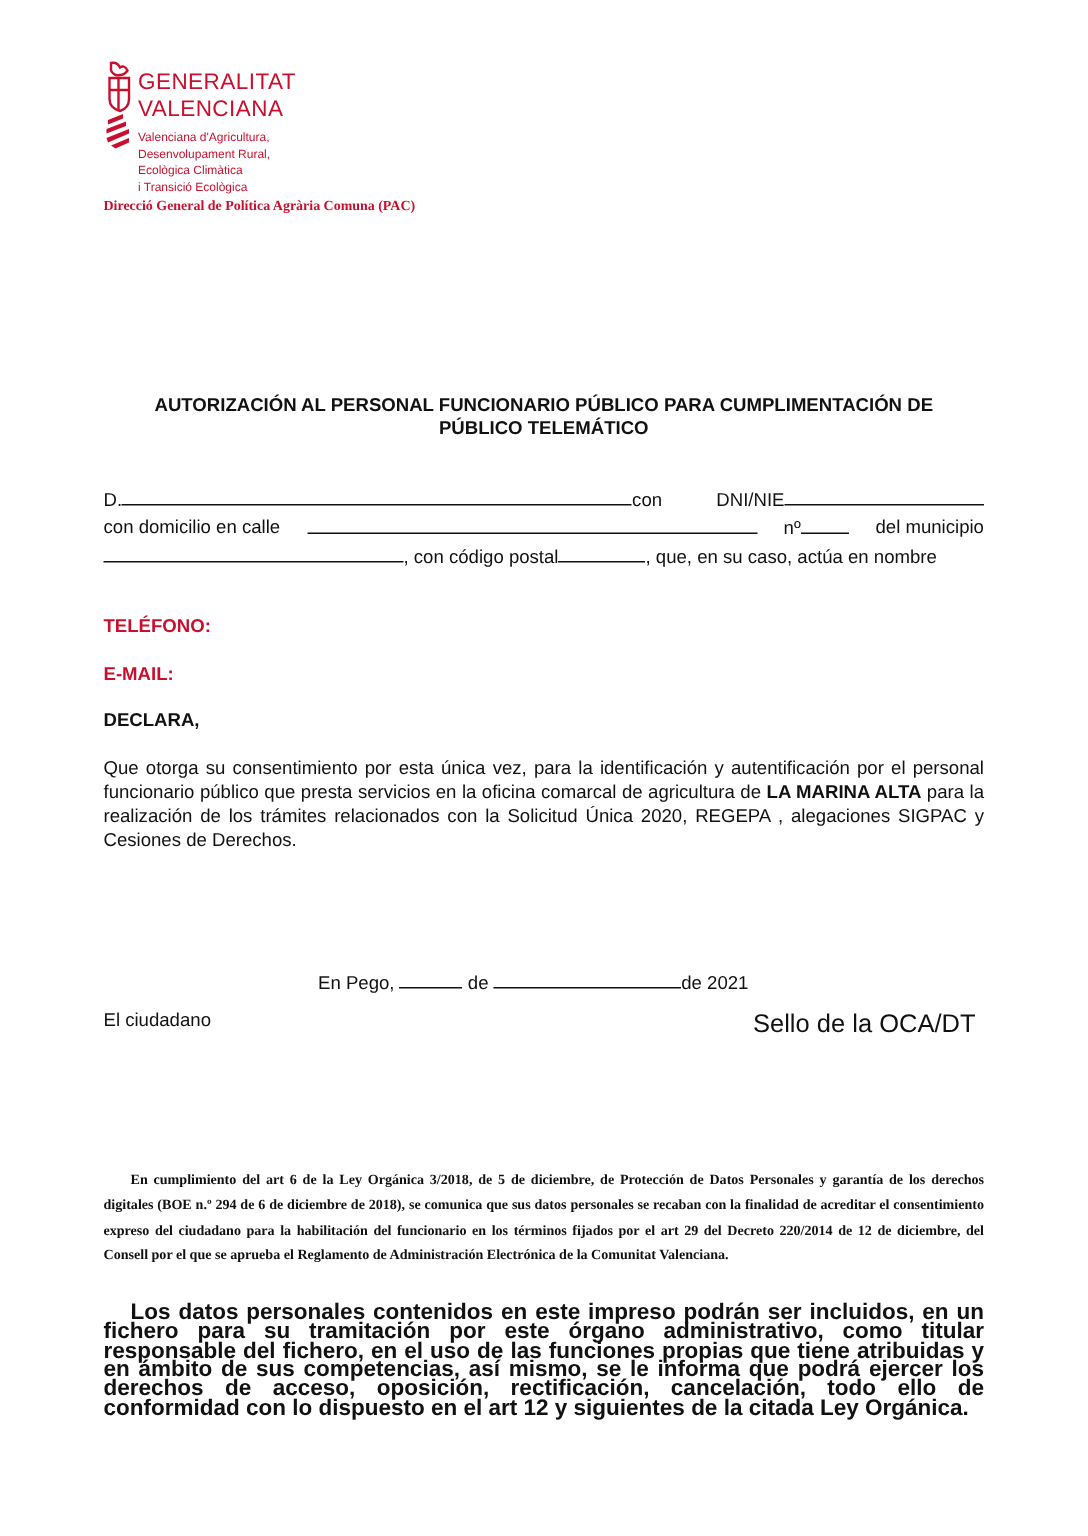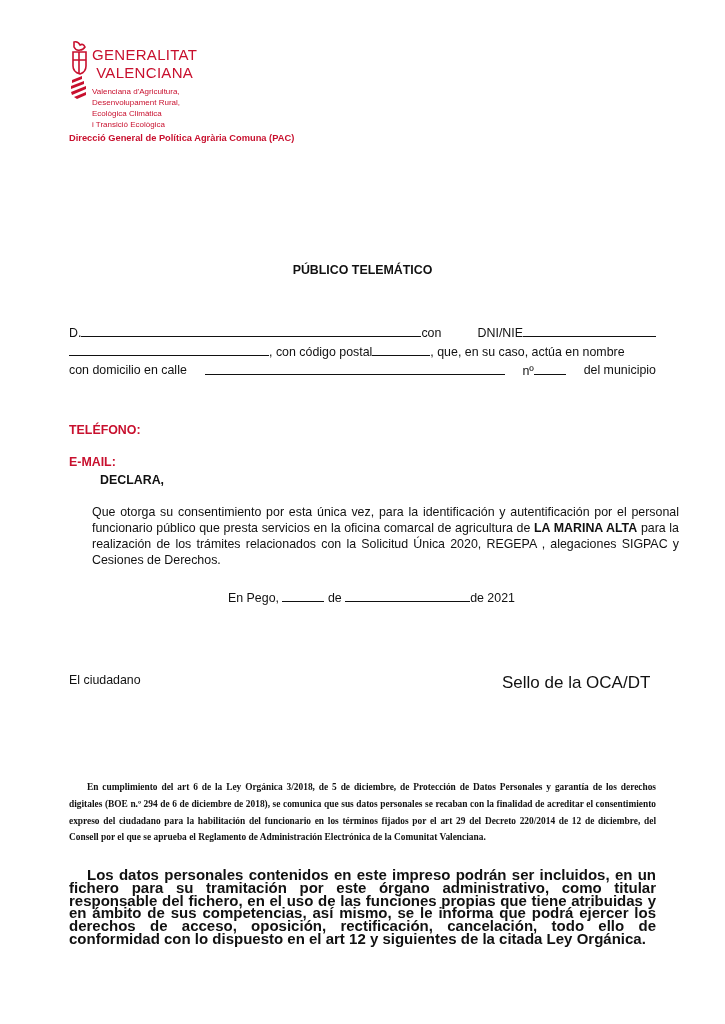--- a/index.html
+++ b/index.html
@@ -1,29 +1,29 @@
 <!DOCTYPE html>
 <html><head>
 <meta charset="utf-8">
 <style>
   html, body { margin:0; padding:0; background:#ffffff; }
   body { width:725px; height:1024px; position:relative; overflow:hidden; font-family:"Liberation Sans", sans-serif; color:#111; }
   .logo { position:absolute; left:68px; top:40px; }
   .emblem { position:absolute; left:0; top:0; width:22px; height:62px; }
-  .gv-name { position:absolute; left:24px; top:6px; color:#c8102e; font-family:"Liberation Sans", sans-serif; font-size:15px; line-height:18px; letter-spacing:0.3px; white-space:nowrap;text-align:center; }
+  .gv-name { position:absolute; left:24px; top:6px; color:#c8102e; font-family:"Liberation Sans", sans-serif; font-size:15px; line-height:18px; letter-spacing:0.3px; white-space:nowrap; }
   .gv-sub { position:absolute; left:24px; top:46px; color:#c8102e; font-size:8px; line-height:11px; white-space:nowrap; }
-  .dir { position:absolute; left:69px; top:133px; color:#c8102e; font-family:Liberation Sans, sans-serif; font-weight:bold; font-size:9.3px; white-space:nowrap; }
+  .dir { position:absolute; left:69px; top:133px; color:#c8102e; font-family:Liberation Serif, serif; font-weight:bold; font-size:9.3px; white-space:nowrap; }
   .title { position:absolute; left:60px; width:605px; top:263px; text-align:center; font-weight:bold; font-size:12.4px; line-height:15px; }
   .fill { position:absolute; left:69px; width:587px; top:323px; font-size:12.4px; line-height:19px;text-align:center; }
   .fill .row { display:flex; justify-content:space-between; white-space:nowrap; height:19px; }
   .ul { display:inline-block; border-bottom:1px solid #111; height:13px; vertical-align:baseline; }
-  .red-label { position:absolute; left:69px; color:#c8102e; font-weight:bold; font-size:12.4px;margin-top:13px; }
-  .declara { position:absolute; left:69px; top:473px; font-weight:bold; font-size:12.4px;margin-left:31px; }
-  .body-p { position:absolute; left:69px; width:587px; top:504px; font-size:12.4px; line-height:16px; text-align:justify;margin-left:23px; }
-  .date { position:absolute; left:212px; top:588px; font-size:12.4px; white-space:nowrap;margin-left:16px; }
+  .red-label { position:absolute; left:69px; color:#c8102e; font-weight:bold; font-size:12.4px; }
+  .declara { position:absolute; left:69px; top:473px; font-weight:bold; font-size:12.4px; }
+  .body-p { position:absolute; left:69px; width:587px; top:504px; font-size:12.4px; line-height:16px; text-align:justify; }
+  .date { position:absolute; left:212px; top:645px; font-size:12.4px; white-space:nowrap; }
   .sig-left { position:absolute; left:69px; top:673px; font-size:12.4px; }
   .sig-right { position:absolute; left:502px; top:673px; font-size:17px; }
   .legal1 { position:absolute; left:69px; width:587px; top:779px; font-family:"Liberation Serif", serif; font-weight:bold; font-size:9.4px; line-height:16.8px; text-align:justify; text-indent:18px; }
   .legal2 { position:absolute; left:69px; width:587px; top:869px; font-weight:bold; font-size:15px; line-height:12.8px; text-align:justify; text-indent:18px; }
 </style>
 </head>
 <body>
 
 <div class="logo">
   <svg class="emblem" viewBox="0 0 22 62">
@@ -46,36 +46,37 @@
   <div class="gv-sub">
     <div>Valenciana d'Agricultura,</div>
     <div>Desenvolupament Rural,</div>
     <div>Ecològica Climàtica</div>
     <div>i Transició Ecològica</div>
   </div>
 </div>
 <div class="dir">Direcció General de Política Agrària Comuna (PAC)</div>
 
 <div class="title">
+  <div>AUTORIZACIÓN AL PERSONAL FUNCIONARIO PÚBLICO PARA CUMPLIMENTACIÓN DE</div>
   <div>PÚBLICO TELEMÁTICO</div>
 </div>
 
 <div class="fill">
   <div class="row">
     <span><span>D.</span><span class="ul" style="width:340px"></span><span>con</span></span>
     <span><span>DNI/NIE</span><span class="ul" style="width:133px"></span></span>
   </div>
   <div class="row">
-    <span><span class="ul" style="width:200px"></span><span>, con código postal</span><span class="ul" style="width:58px"></span><span>, que, en su caso, actúa en nombre</span></span>
-  </div>
-  <div class="row">
     <span>con domicilio en calle</span>
     <span class="ul" style="width:300px"></span>
     <span><span>nº</span><span class="ul" style="width:32px"></span></span>
     <span>del municipio</span>
+  </div>
+  <div class="row">
+    <span><span class="ul" style="width:200px"></span><span>, con código postal</span><span class="ul" style="width:58px"></span><span>, que, en su caso, actúa en nombre</span></span>
   </div>
 </div>
 
 <div class="red-label" style="top:410px">TELÉFONO:</div>
 <div class="red-label" style="top:442px">E-MAIL:</div>
 
 <div class="declara">DECLARA,</div>
 
 <div class="body-p"><span>Que otorga su consentimiento por esta única vez, para la identificación y autentificación por el personal funcionario público que presta servicios en la oficina comarcal de agricultura de </span><b>LA MARINA ALTA</b><span> para la realización de los trámites relacionados con la Solicitud Única 2020, REGEPA , alegaciones SIGPAC y Cesiones de Derechos.</span></div>
 

